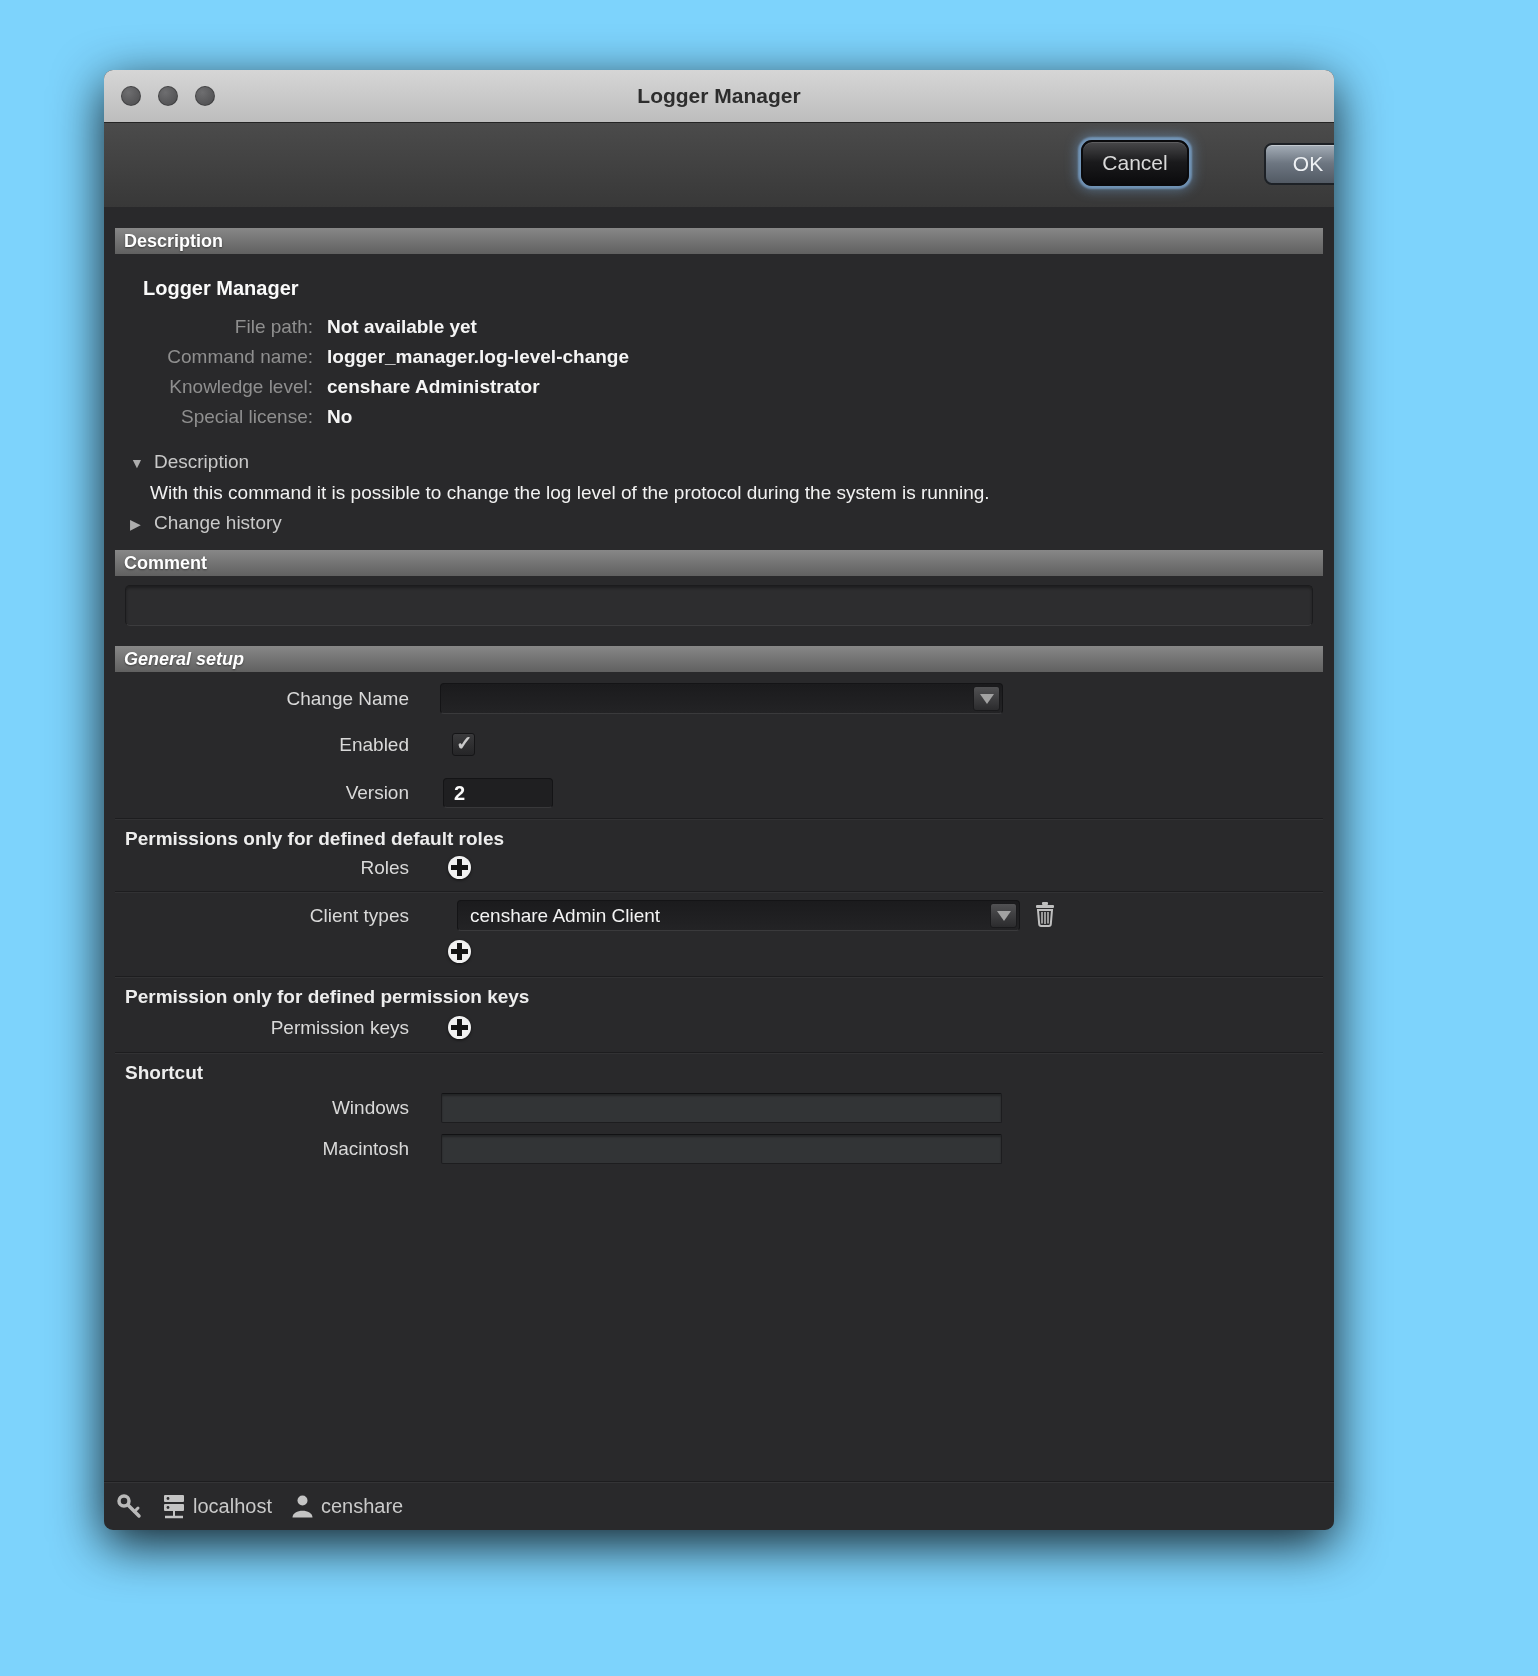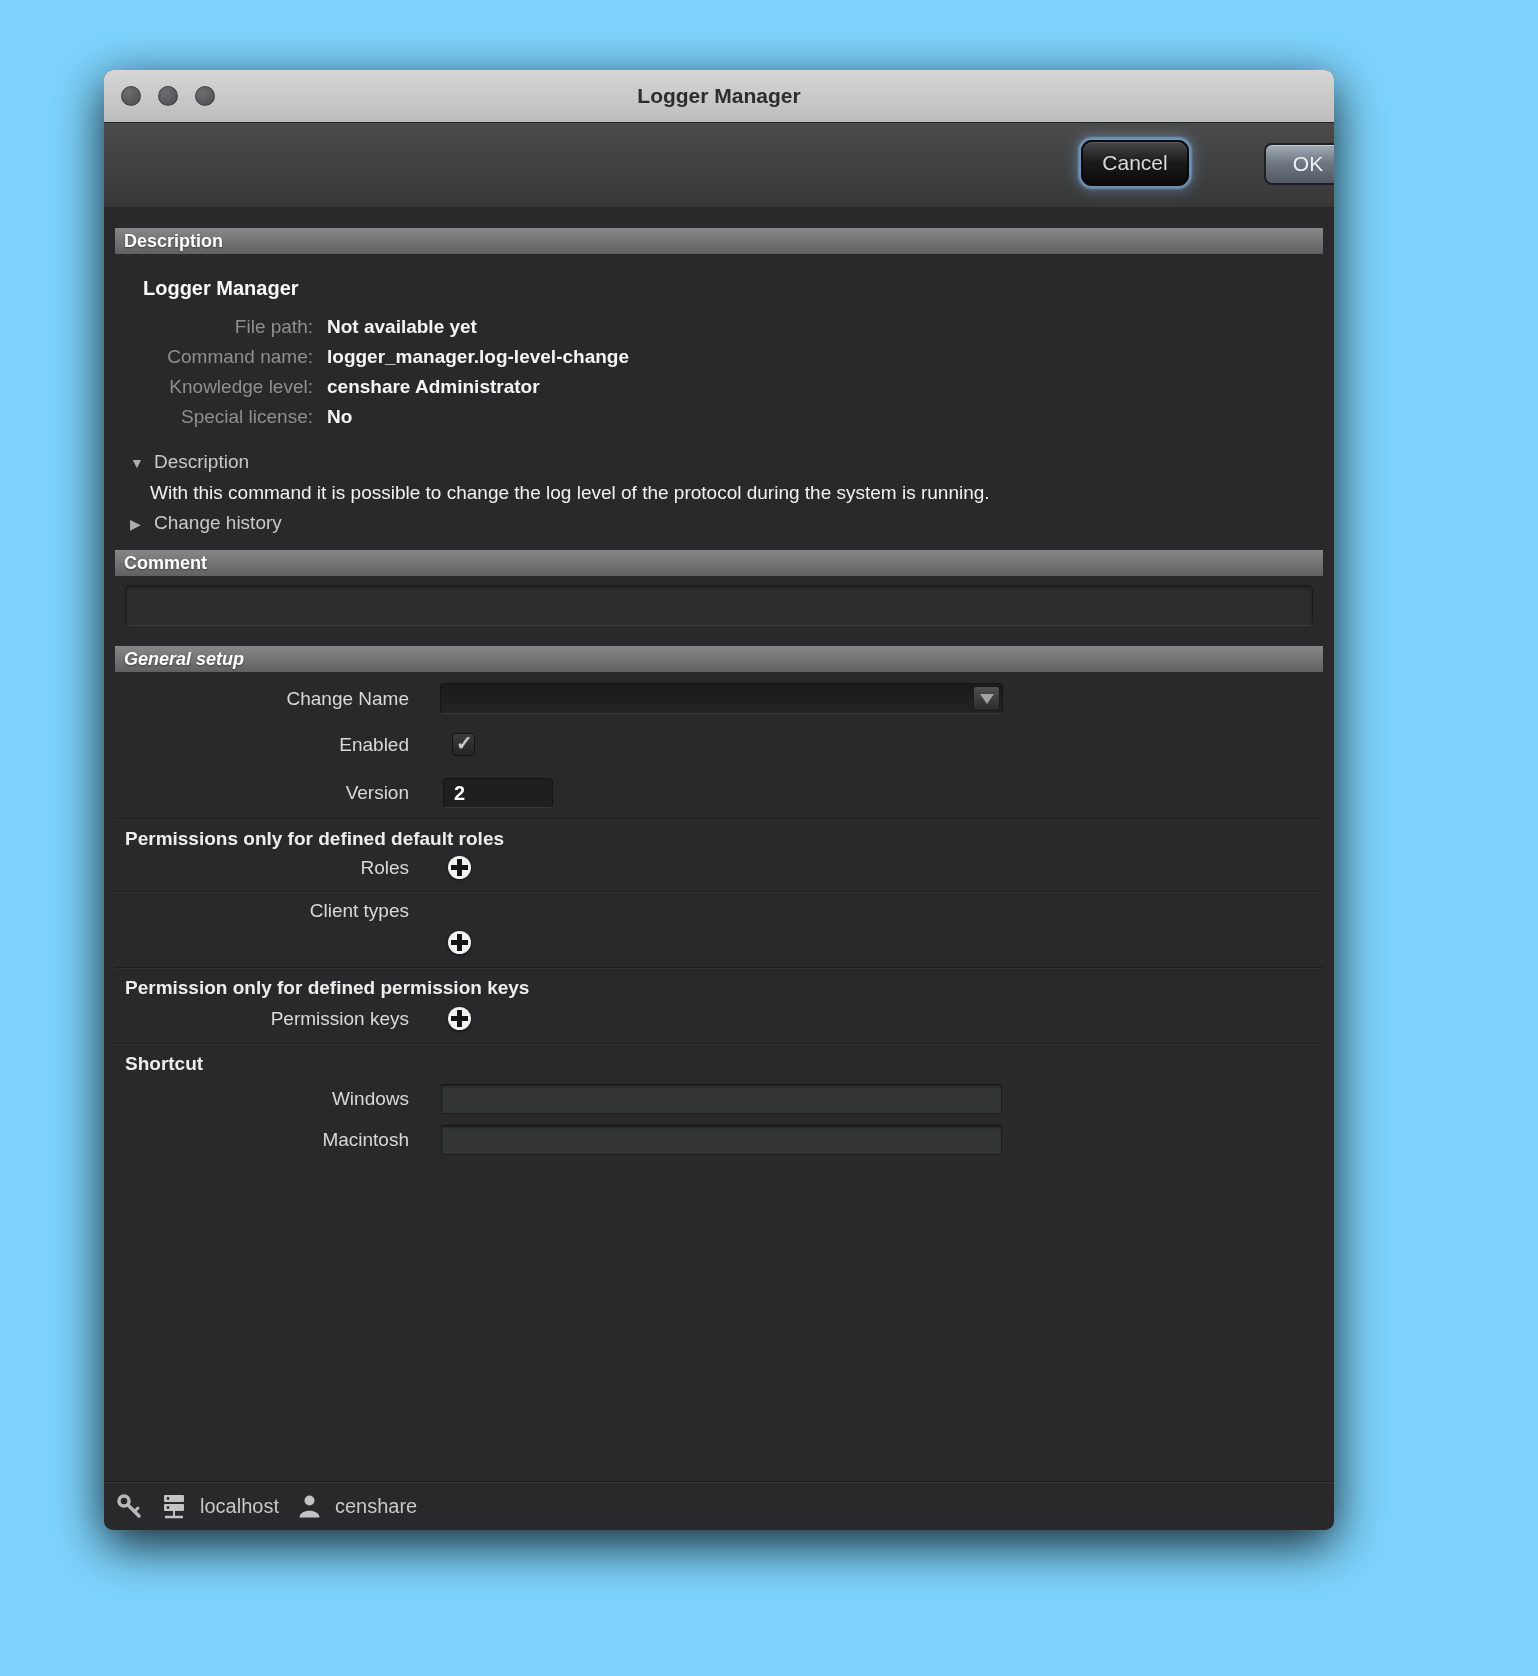--- a/index.html
+++ b/index.html
@@ -108,21 +108,21 @@
   .mt9 { margin-top:9px; } .mt11 { margin-top:11px; }
   .mt12 { margin-top:12px; } .mt13 { margin-top:13px; } .mt19 { margin-top:19px; }
   .mt22 { margin-top:22px; }
 
   .statusbar { position:absolute; left:0; right:0; bottom:0; height:49px;
                display:flex; align-items:center; padding-left:12px;
                border-top:1px solid #1d1d1f; box-shadow:inset 0 1px 0 #343436;
                color:#c9c9c9; font-size:20px; }
   .statusbar .s-icon { display:flex; align-items:center; }
   .statusbar .gap-l { margin-left:18px; }
-  .statusbar .txt { margin-left:13px; }
+  .statusbar .txt { margin-left:6px; }
 </style>
 </head>
 <body>
 
 <div class="stage">
   <div class="window">
 
     <div class="titlebar">
       <div class="lights">
         <div class="light"></div>
@@ -201,20 +201,38 @@
           <div class="lab">Roles</div>
           <div>
               <div class="plusbtn"></div>
             </div>
         </div>
 
         <div class="divider mt12"></div>
 
         <div class="formrow mt7">
           <div class="lab">Client types</div>
+          <div class="ctl-with-trash">
+            <div class="combo">
+              <span>censhare Admin Client</span>
+              <span class="dd">
+                  <i></i>
+                </span>
+            </div>
+            <span class="trash">
+              <svg width="22" height="26" viewBox="0 0 22 26">
+                <rect x="8" y="1" width="6" height="3" rx="1" fill="#bfbfbf"></rect>
+                <rect x="2" y="4" width="18" height="3" rx="1" fill="#bfbfbf"></rect>
+                <path d="M4 9 h14 l-1.2 14.2 a2 2 0 0 1 -2 1.8 h-7.6 a2 2 0 0 1 -2 -1.8 Z" fill="none" stroke="#bfbfbf" stroke-width="2"></path>
+                <line x1="8" y1="11" x2="8" y2="22.5" stroke="#bfbfbf" stroke-width="1.5"></line>
+                <line x1="11" y1="11" x2="11" y2="23" stroke="#bfbfbf" stroke-width="1.5"></line>
+                <line x1="14" y1="11" x2="14" y2="22.5" stroke="#bfbfbf" stroke-width="1.5"></line>
+              </svg>
+            </span>
+          </div>
         </div>
         <div class="formrow mt9">
           <div class="lab"></div>
           <div>
               <div class="plusbtn"></div>
             </div>
         </div>
 
         <div class="divider mt13"></div>
 

